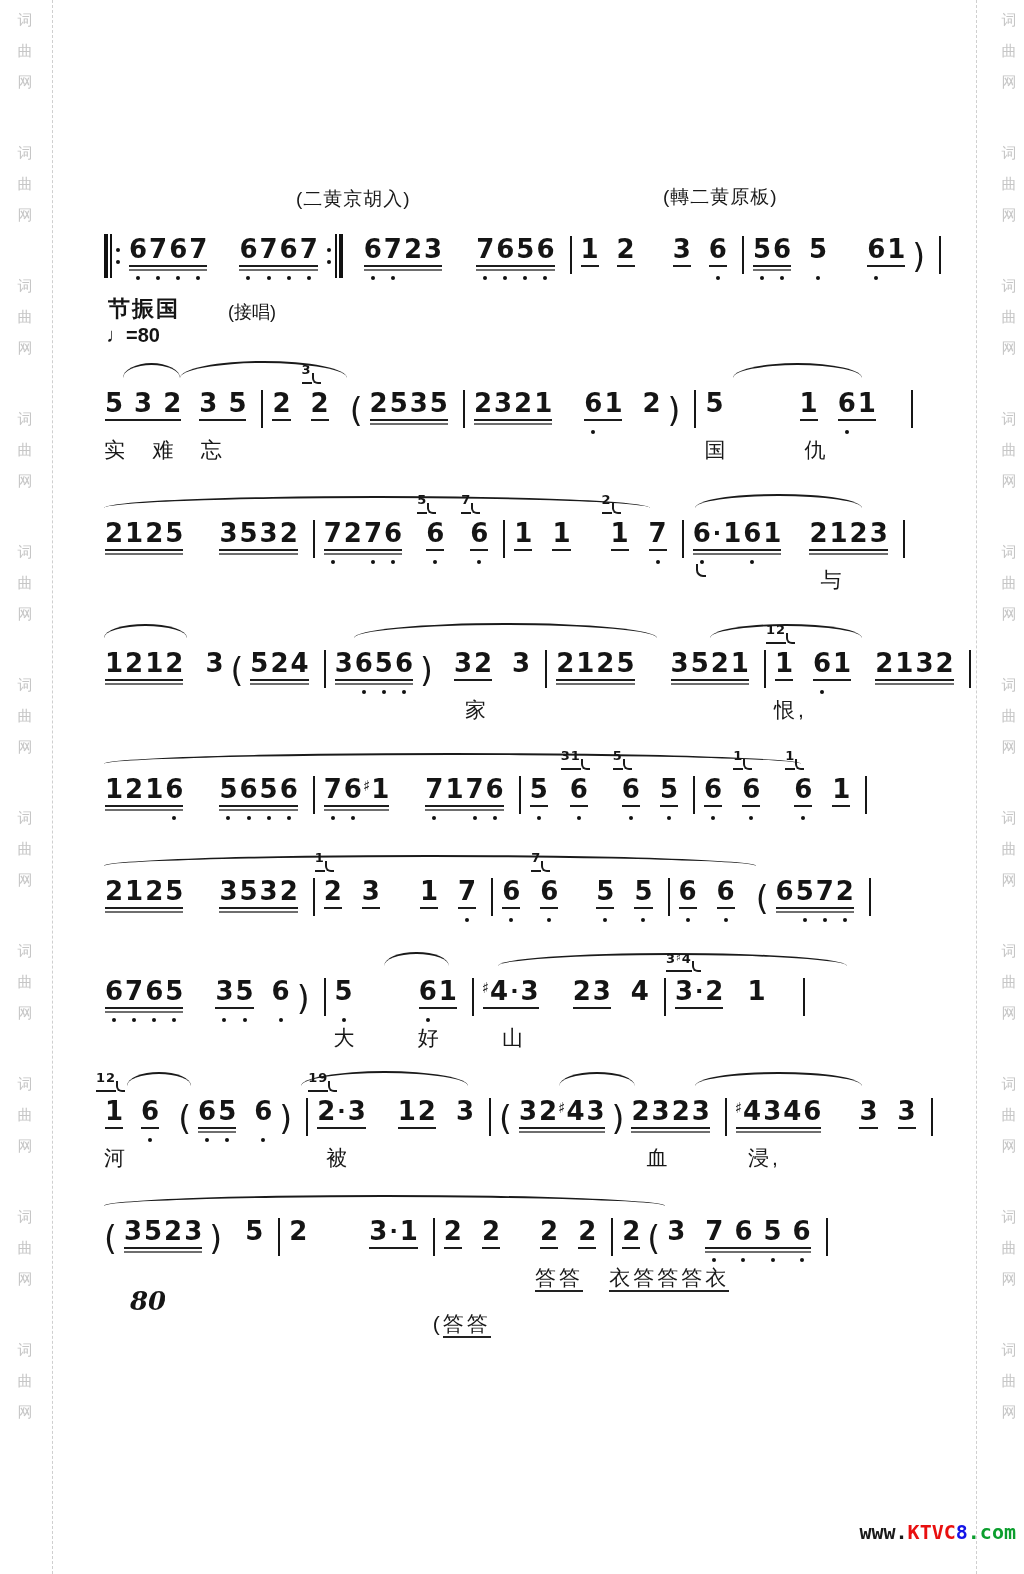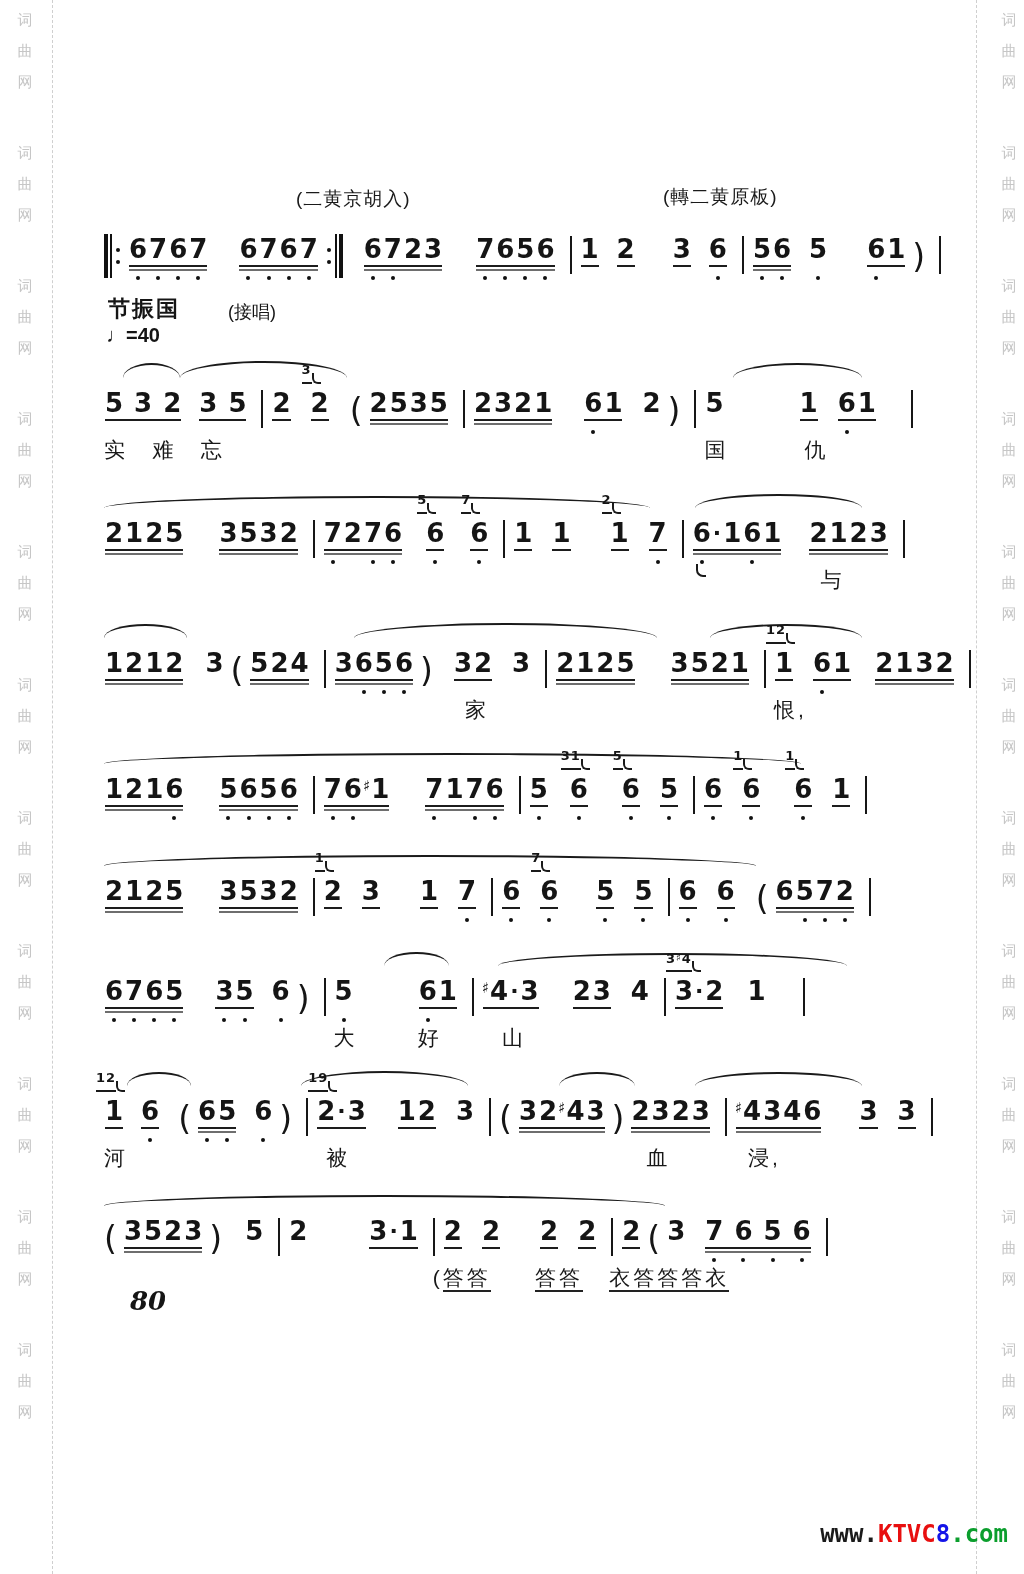--- a/index.html
+++ b/index.html
@@ -51,22 +51,22 @@
         border-bottom-left-radius:6px;margin-top:10px;}
   .orn{position:absolute;left:4px;top:48px;width:8px;height:11px;border-left:2px solid #1a1a1a;
         border-bottom:2px solid #1a1a1a;border-bottom-left-radius:7px;}
   
   .lyr{position:absolute;top:50px;font-size:21px;letter-spacing:3px;white-space:nowrap;color:#181818;}
   .lyr .ulc{border-bottom:2px solid #222;padding-bottom:1px;}
   
   .arc{position:absolute;border-top:2.5px solid #1a1a1a;
        border-radius:50% 50% 0 0 / 100% 100% 0 0;}
   
-  .kwm{position:absolute;right:16px;top:1520px;font-family:"DejaVu Sans Mono",monospace;
-       font-weight:bold;font-size:24px;letter-spacing:0px;}
+  .kwm{position:absolute;right:8px;top:1520px;font-family:"DejaVu Sans Mono",monospace;
+       font-weight:bold;font-size:20px;letter-spacing:0px;}
   .kwm .c1{color:#1a1a1a;} .kwm .c2{color:#e80f0f;} .kwm .c3{color:#1414e8;} .kwm .c4{color:#0b9e2d;}
 </style>
 </head>
 <body>
 
 <div class="page">
   <div class="wmcol left" id="wm-left">
       <div class="wmgroup">
         <div class="wmch">词</div>
         <div class="wmch">曲</div>
@@ -203,21 +203,21 @@
         <div class="wmch">网</div>
         <div class="wmgap"></div>
       </div>
     </div>
 
   <div class="ann" style="left:296px;top:186px;">(二黄京胡入)</div>
   <div class="ann" style="left:663px;top:184px;">(轉二黄原板)</div>
 
   <div class="singer">节振国</div>
   <div class="cue">(接唱)</div>
-  <div class="tempo">♩=40</div>
+  <div class="tempo">♩=80</div>
 
   <div id="score">
       <div class="mline" style="top: 228px;">
         <span class="tok rept">
           <span class="thick"></span>
           <span class="thin"></span>
           <span class="dots">
             <i></i>
             <i></i>
           </span>
@@ -1141,21 +1141,21 @@
             <span class="ch">1</span>
           </span>
           <span class="ul u1"></span>
         </span>
         <span class="tok btok"></span>
         <span class="tok grp">
           <span class="chars">
             <span class="ch">2</span>
           </span>
           <span class="ul u1"></span>
-          <span class="lyr" style="left: -50%;">(<span class="ulc">答</span><span class="ulc">答</span></span>
+          <span class="lyr" style="left: -50%; margin-top: 46px;">(<span class="ulc">答</span><span class="ulc">答</span></span>
         </span>
         <span class="tok sp" style="width: 6px;"></span>
         <span class="tok grp">
           <span class="chars">
             <span class="ch">2</span>
           </span>
           <span class="ul u1"></span>
         </span>
         <span class="tok sp" style="width: 26px;"></span>
         <span class="tok grp">

